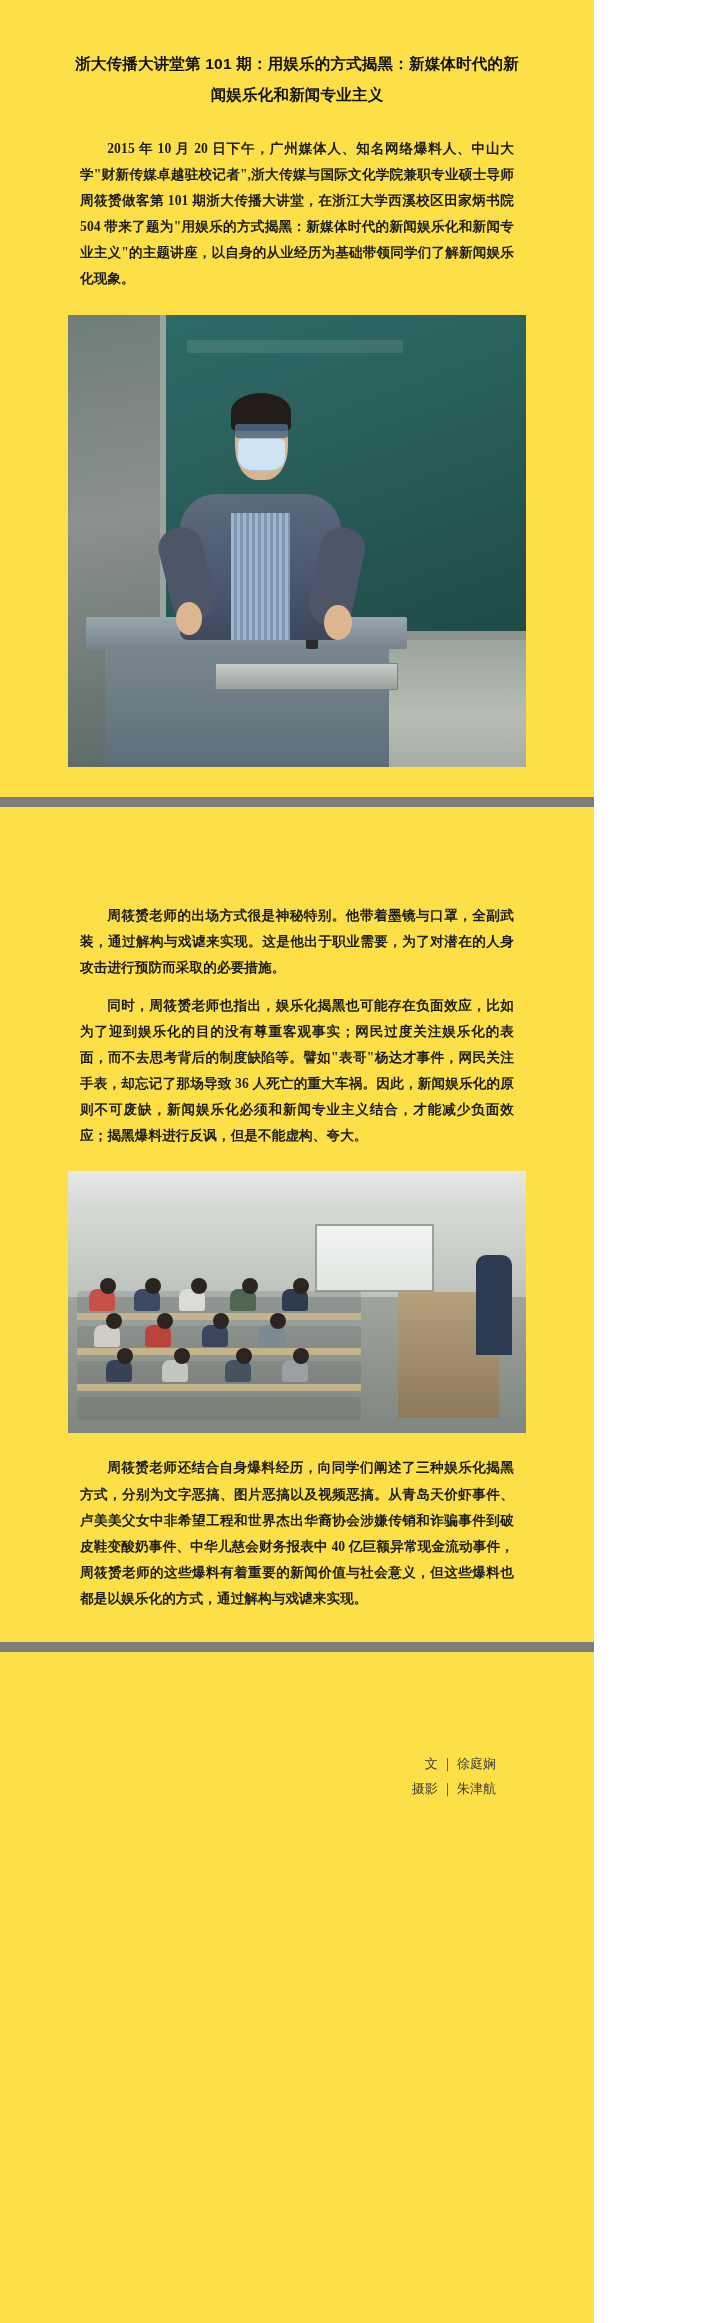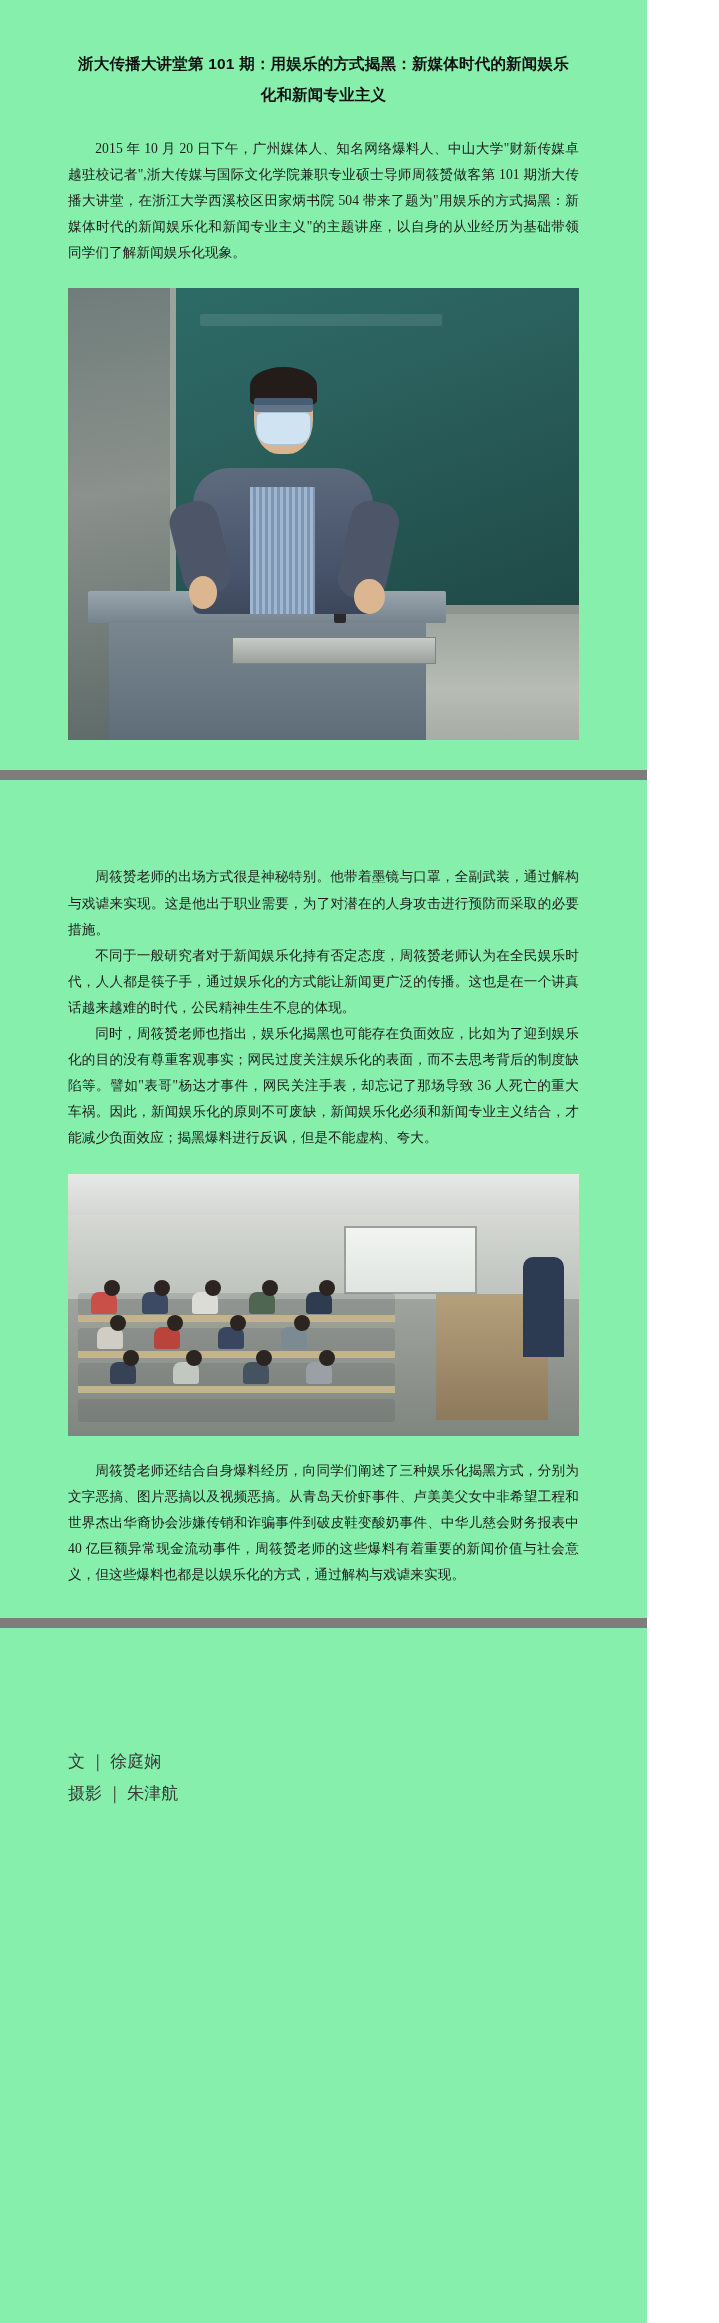--- a/index.html
+++ b/index.html
@@ -7,24 +7,24 @@
     margin: 0;
     padding: 0;
     background: #ffffff;
   }
   body {
     width: 719px;
     font-family: "Liberation Serif", "DejaVu Serif", serif;
     color: #1a1a1a;
   }
   .page {
-    width: 647px;
+    width: 594px;
     min-height: 2323px;
     position: relative;
-    background: #86efac;
+    background: #fde047;
     padding: 0;
   }
   .content {
     padding: 40px 68px 0 68px;
   }
   .article-title {
     font-family: "Liberation Sans", "DejaVu Sans", sans-serif;
     font-weight: bold;
     font-size: 15.5px;
     line-height: 2.0;
@@ -33,23 +33,24 @@
     color: #111111;
     margin: 8px 0 0 0;
     padding: 0 4px;
   }
   .para {
     font-size: 13.6px;
     line-height: 1.92;
     text-align: justify;
     text-justify: inter-ideograph;
     text-indent: 2em;
-    margin: 0;
+    margin: 12px;
     color: #1d1d1d;
     letter-spacing: 0.1px;
+    font-weight: bold;
   }
   .para.first { margin-top: 26px; }
   .para + .para { margin-top: 0; }
 
   
   .figure {
     margin: 22px 0 0 0;
     width: 100%;
     line-height: 0;
   }
@@ -202,24 +203,24 @@
   .p2-body {
     position:absolute; width:26px; height:22px; border-radius:8px 8px 3px 3px;
   }
   .p2-desk {
     position:absolute; left:0; width:100%; height:7px;
     background:#c4b48c;
   }
 
   
   .credits {
-    margin-top: 34px;
-    text-align: left;
+    margin-top: 16px;
+    text-align: right;
     padding-right: 30px;
-    font-size: 17px;
+    font-size: 13px;
     line-height: 1.9;
     color: #3a3a3a;
   }
   .credits .line { display: block; }
   .tail-para {
     font-size: 13.6px;
     line-height: 1.92;
     text-align: justify;
     margin: 0;
     color: #1d1d1d;
@@ -259,21 +260,20 @@
         </div>
       </div>
     </div>
   </div>
 
   <div class="sep-bar"></div>
   <div class="sep-gap"></div>
 
   <div class="content">
     <p class="para">周筱赟老师的出场方式很是神秘特别。他带着墨镜与口罩，全副武装，通过解构与戏谑来实现。这是他出于职业需要，为了对潜在的人身攻击进行预防而采取的必要措施。</p>
-    <p class="para">不同于一般研究者对于新闻娱乐化持有否定态度，周筱赟老师认为在全民娱乐时代，人人都是筷子手，通过娱乐化的方式能让新闻更广泛的传播。这也是在一个讲真话越来越难的时代，公民精神生生不息的体现。</p>
     <p class="para">同时，周筱赟老师也指出，娱乐化揭黑也可能存在负面效应，比如为了迎到娱乐化的目的没有尊重客观事实；网民过度关注娱乐化的表面，而不去思考背后的制度缺陷等。譬如"表哥"杨达才事件，网民关注手表，却忘记了那场导致 36 人死亡的重大车祸。因此，新闻娱乐化的原则不可废缺，新闻娱乐化必须和新闻专业主义结合，才能减少负面效应；揭黑爆料进行反讽，但是不能虚构、夸大。</p>
 
     <div class="figure">
       <div class="photo2">
         <div class="p2-ceiling"></div>
         <div class="p2-wall"></div>
         <div class="p2-window"></div>
         <div class="p2-floor"></div>
         <div class="p2-podium"></div>
         <div class="p2-person-stand"></div>

